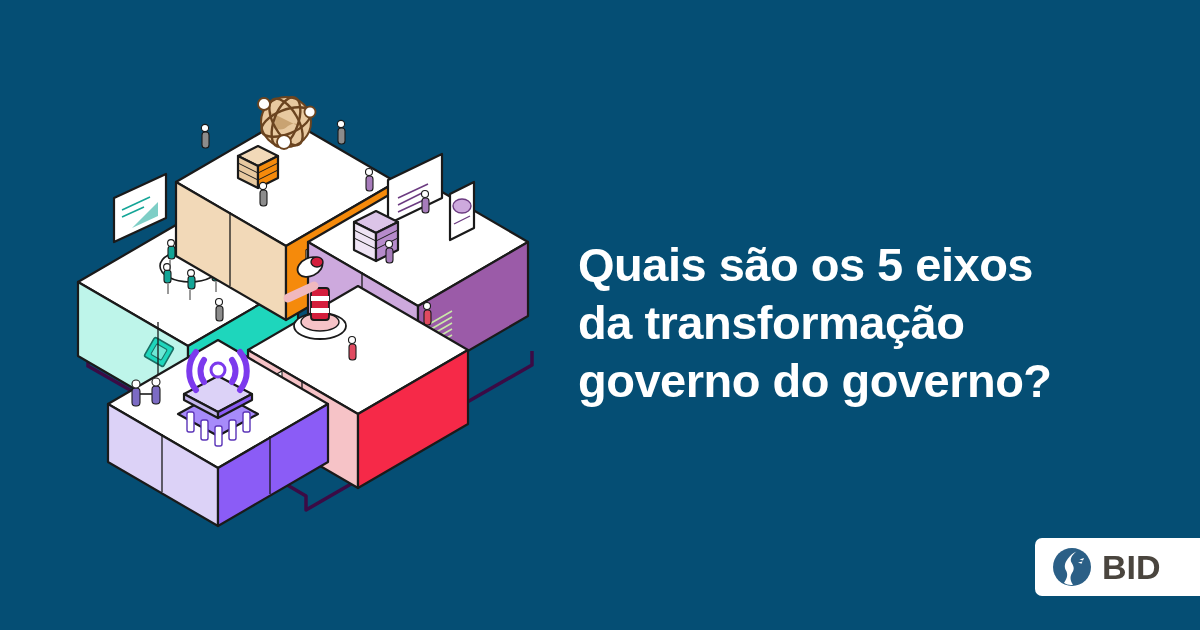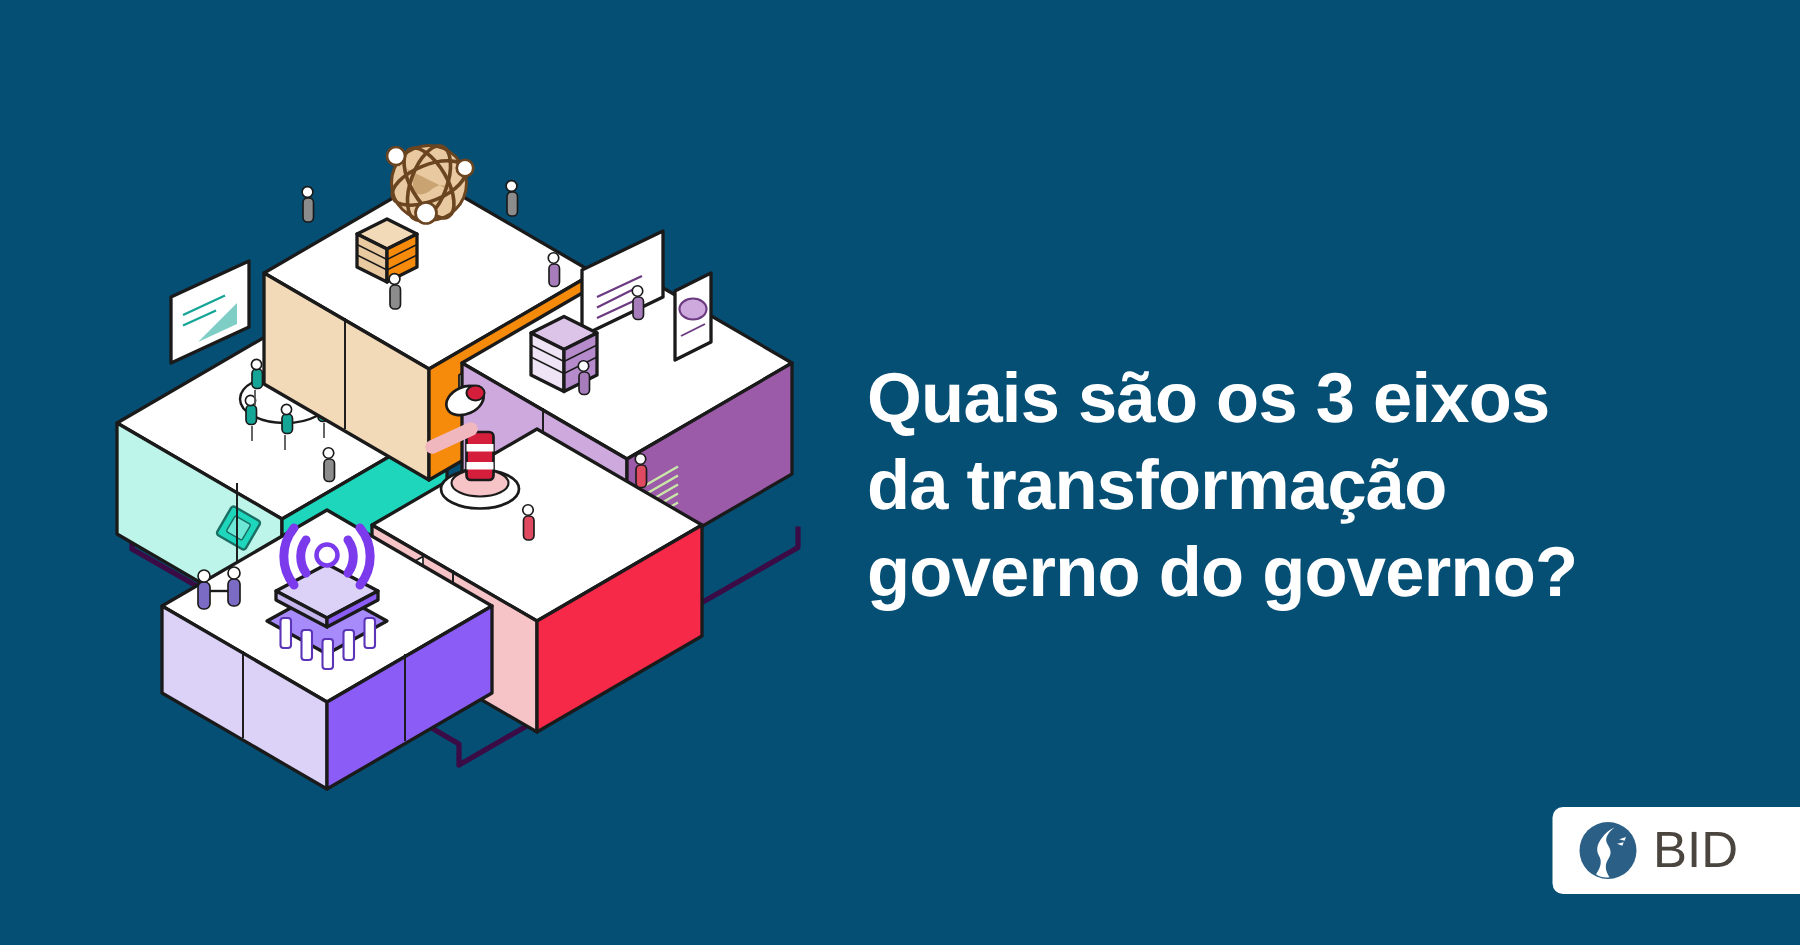--- a/index.html
+++ b/index.html
@@ -24,21 +24,21 @@
 
   
   .logo-panel{
     position:absolute;left:1035px;top:538px;width:175px;height:58px;
     background:#FFFFFF;border-radius:7px 0 0 7px;
     display:flex;align-items:center;gap:10px;padding-left:17px;
     box-sizing:border-box;
   }
   .logo-mark{width:40px;height:40px;flex:0 0 40px;}
   .logo-word{
-    font-size:34px;font-weight:normal;color:#4A453E;letter-spacing:0px;
+    font-size:34px;font-weight:bold;color:#4A453E;letter-spacing:0px;
     line-height:1;font-family:"Liberation Sans","DejaVu Sans",sans-serif;
   }
 </style>
 </head>
 <body>
 
 <div class="canvas">
 
   <div class="illo">
     <svg viewBox="0 0 480 460" xmlns="http://www.w3.org/2000/svg">
@@ -285,21 +285,21 @@
         <g fill="#8C8C8C" stroke="#1A1A1A" class="fig">
           <rect x="146" y="236" width="7" height="15" rx="3"></rect>
             <circle cx="149" cy="232" r="3.5" fill="#FFF"></circle>
         </g>
       </g>
 
     </svg>
   </div>
 
   <div class="headline">
-    <span class="ln">Quais são os 3 eixos</span>
+    <span class="ln">Quais são os 5 eixos</span>
     <span class="ln">da transformação</span>
     <span class="ln">governo do governo?</span>
   </div>
 
   <div class="logo-panel">
     <svg class="logo-mark" viewBox="0 0 40 40">
       <circle cx="20" cy="20" r="19" fill="#2B5F86"></circle>
       <path d="M24.5 4.5 C20 8 17.5 12 19.5 15.5 C21.5 19 23 21.5 20 26 C17.5 30 18.5 34 21 37.8
                C18 38.4 14.5 37.6 12 35.8 C15.5 31 16 27 14 23.5 C12 20 12.5 16 16 11.5
                C18.5 8.2 21 6 24.5 4.5 Z" fill="#FFFFFF"></path>

